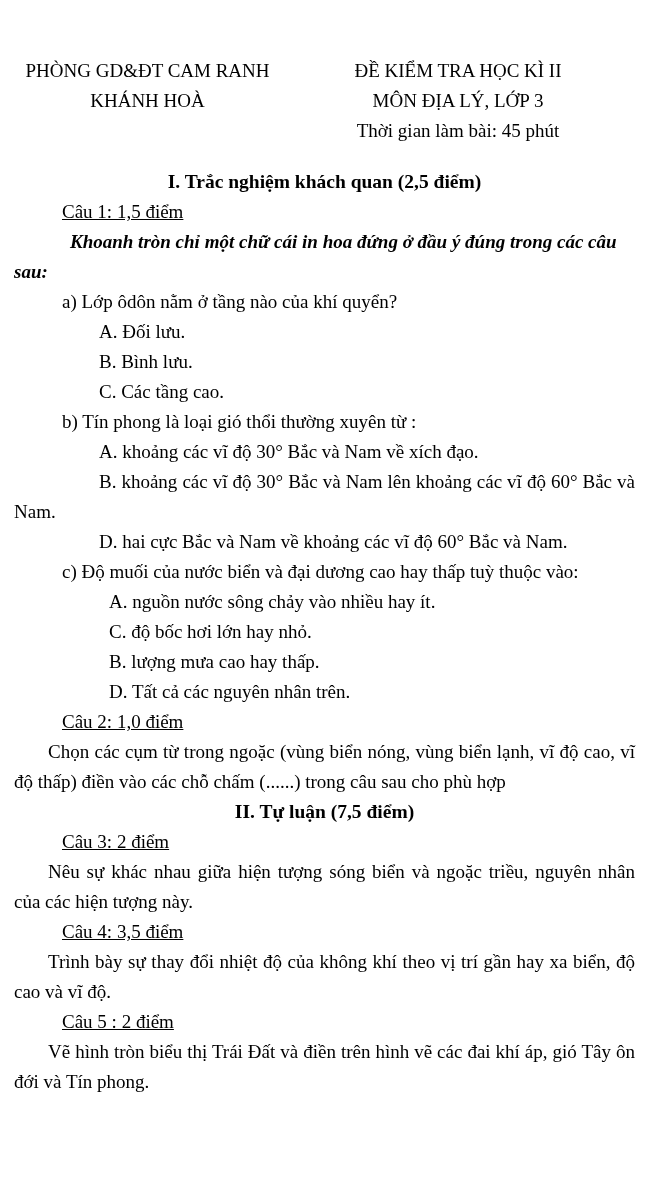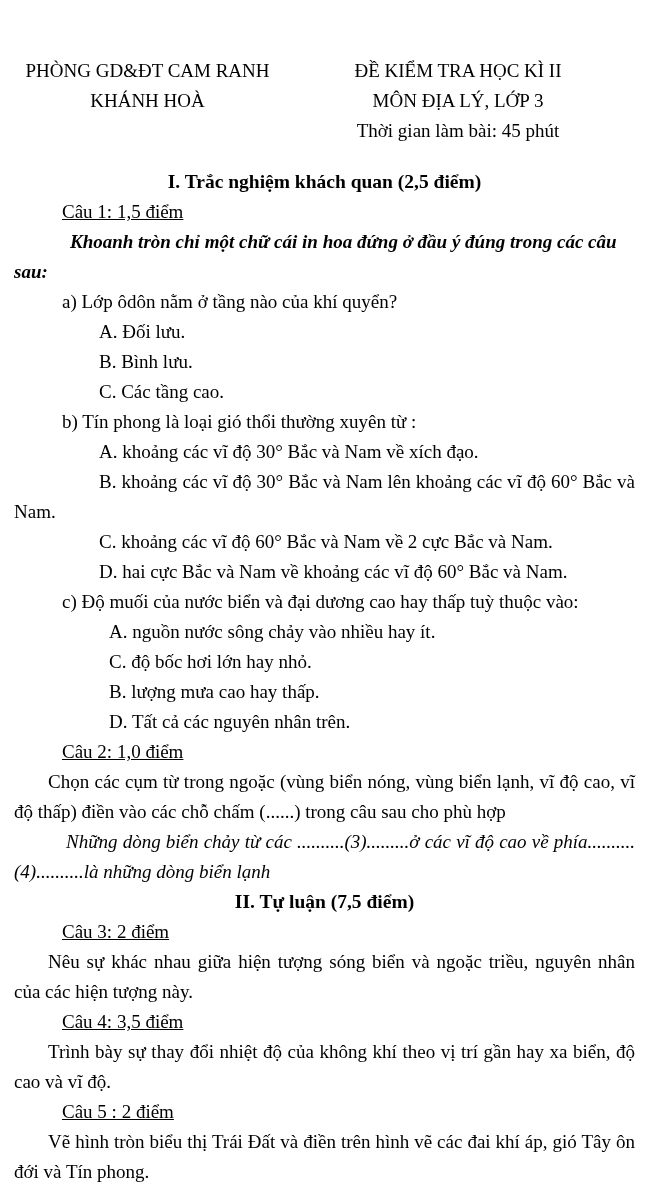--- a/index.html
+++ b/index.html
@@ -60,32 +60,30 @@
     <p class="instr">Khoanh tròn chỉ một chữ cái in hoa đứng ở đầu ý đúng trong các câu sau:</p>
 
     <p class="qline">a) Lớp ôdôn nằm ở tầng nào của khí quyển?</p>
     <p class="opt">A. Đối lưu.</p>
     <p class="opt">B. Bình lưu.</p>
     <p class="opt">C. Các tầng cao.</p>
 
     <p class="qline">b) Tín phong là loại gió thổi thường xuyên từ :</p>
     <p class="opt">A. khoảng các vĩ độ 30° Bắc và Nam về xích đạo.</p>
     <p class="opt">B. khoảng các vĩ độ 30° Bắc và Nam lên khoảng các vĩ độ 60° Bắc và Nam.</p>
-    <p class="opt">C. khoảng các vĩ độ 60° Bắc và Nam về 2 cực Bắc và Nam.</p>
     <p class="opt">D. hai cực Bắc và Nam về khoảng các vĩ độ 60° Bắc và Nam.</p>
 
     <p class="qline">c) Độ muối của nước biển và đại dương cao hay thấp tuỳ thuộc vào:</p>
     <p class="opt2">A. nguồn nước sông chảy vào nhiều hay ít.</p>
     <p class="opt2">C. độ bốc hơi lớn hay nhỏ.</p>
     <p class="opt2">B. lượng mưa cao hay thấp.</p>
     <p class="opt2">D. Tất cả các nguyên nhân trên.</p>
 
     <p class="cau"><span class="u">Câu 2: 1,0 điểm</span></p>
     <p class="p-body">Chọn các cụm từ trong ngoặc (vùng biển nóng, vùng biển lạnh, vĩ độ cao, vĩ độ thấp) điền vào các chỗ chấm (......) trong câu sau cho phù hợp</p>
-    <p class="p-fill">Những dòng biển chảy từ các ..........(3).........ở các vĩ độ cao về phía..........(4)..........là những dòng biển lạnh</p>
 
     <p class="bold-head">II. Tự luận (7,5 điểm)</p>
 
     <p class="cau"><span class="u">Câu 3: 2 điểm</span></p>
     <p class="p-body">Nêu sự khác nhau giữa hiện tượng sóng biển và ngoặc triều, nguyên nhân của các hiện tượng này.</p>
 
     <p class="cau"><span class="u">Câu 4: 3,5 điểm</span></p>
     <p class="p-body">Trình bày sự thay đổi nhiệt độ của không khí theo vị trí gần hay xa biển, độ cao và vĩ độ.</p>
 
     <p class="cau"><span class="u">Câu 5 : 2 điểm</span></p>

